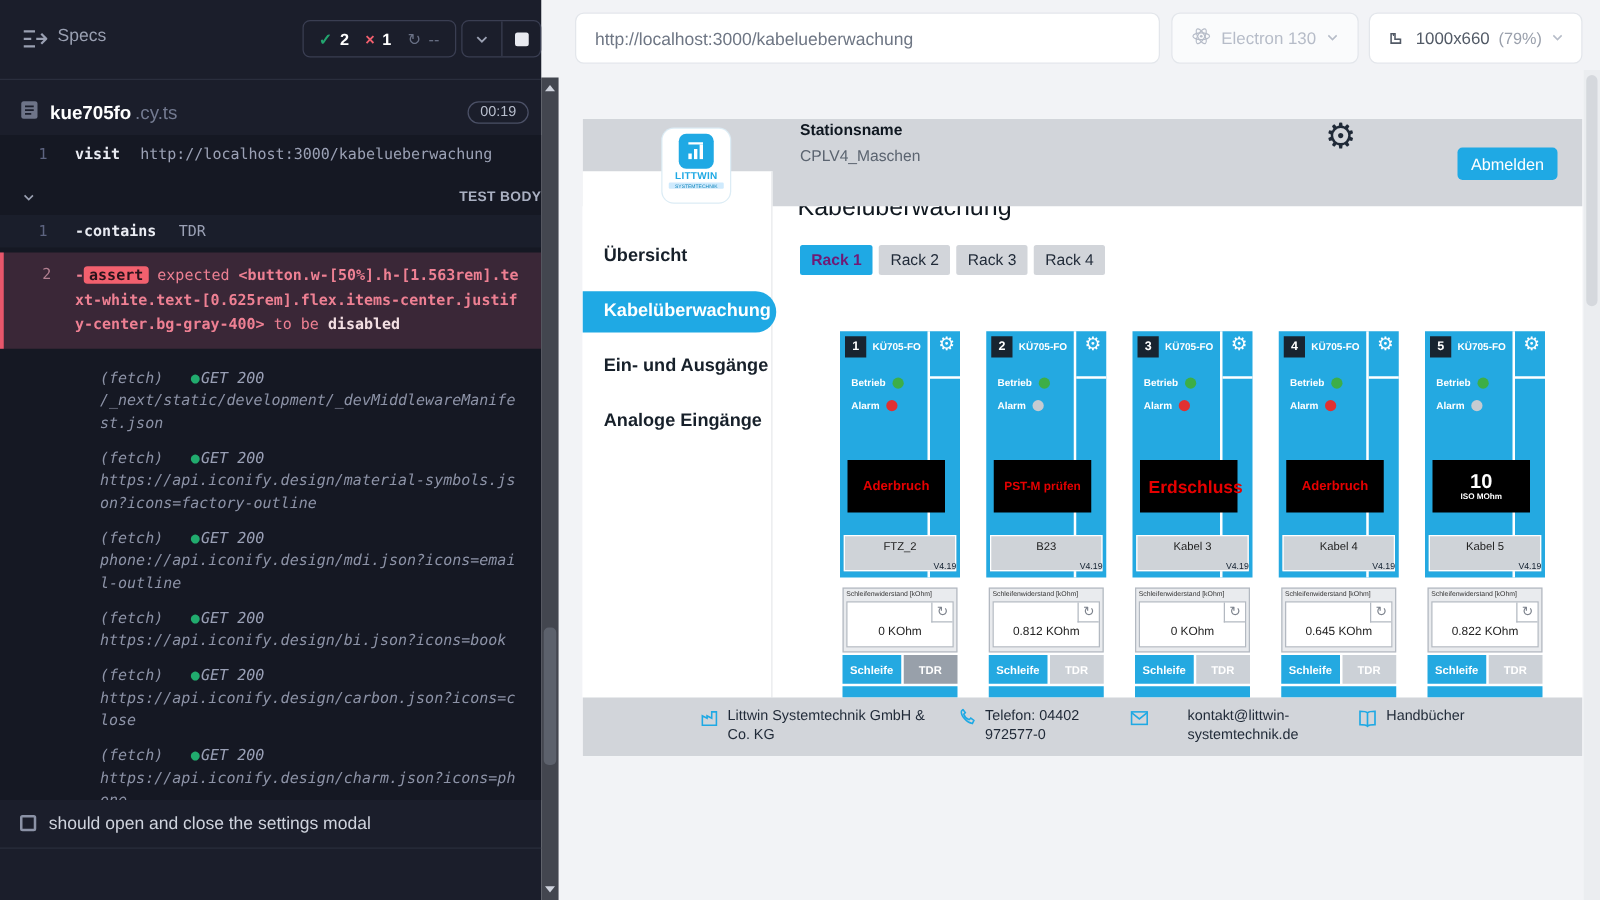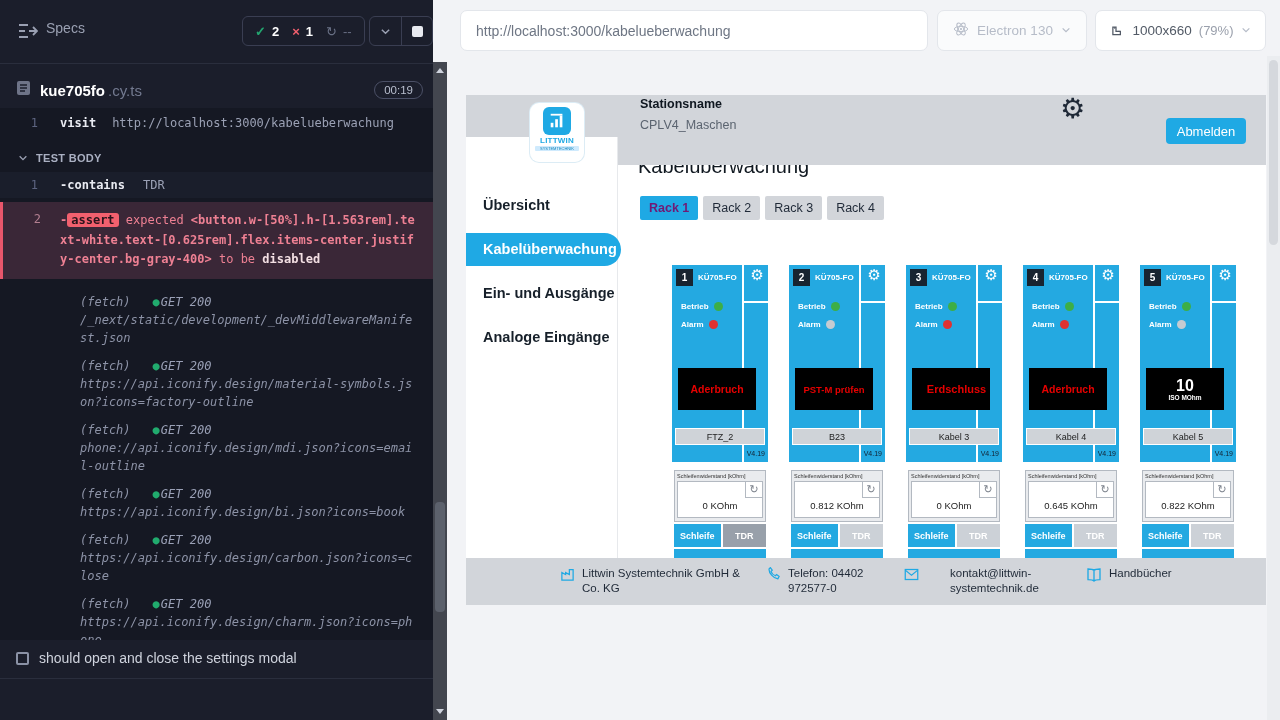--- a/index.html
+++ b/index.html
@@ -29,21 +29,21 @@
   .spec-ext{font-size:15px;color:#737a90;margin-left:-6px;}
   .spec-time{margin-left:auto;border:1px solid #4b5066;border-radius:12px;padding:2px 9px;font-size:11.5px;color:#b9bfce;}
   .codeblock{position:absolute;top:108px;left:0;right:0;height:530px;background:#151823;overflow:hidden;padding-top:2px;}
   .cmd-row{position:relative;padding:6px 10px 6px 60px;font-family:"DejaVu Sans Mono",monospace;font-size:12px;}
   .lnum{position:absolute;left:0;top:6px;width:38px;text-align:right;color:#5d6480;font-family:"DejaVu Sans Mono",monospace;font-size:12px;}
   .cmd{color:#e9ebf2;font-weight:bold;margin-right:16px;}
   .cmd-arg{color:#9ba1b5;}
   .cmd-row.contains{background:#1a1e2b;}
   .dash-cmd{color:#e9ebf2;font-weight:bold;}
   .cmd-arg2{color:#9ba1b5;margin-left:18px;}
-  .tb-header{display:flex;align-items:center;gap:8px;margin:16px 0 8px 18px;color:#aab0c2;font-size:11px;font-weight:bold;letter-spacing:.3px;}
+  .tb-header{display:flex;align-items:center;gap:8px;margin:16px 0 8px 18px;color:#aab0c2;font-size:11px;font-weight:bold;letter-spacing:.3px;justify-content:space-between;}
   .assert-block{position:relative;background:#3a2737;border-left:3px solid #e8566b;padding:9px 12px 9px 57px;margin-top:4px;}
   .assert-block .lnum{color:#b27f90;top:10px;}
   .assert-text{font-family:"DejaVu Sans Mono",monospace;font-size:12px;line-height:19.5px;color:#ee8093;word-break:break-all;font-weight:bold;}
   .badge{background:#f2606e;color:#2a141c;font-weight:bold;padding:0 4px;border-radius:3px;}
   .sel{font-weight:bold;}
   .pre-t,.mid-t{font-weight:normal;}
   .state{color:#f3dfe3;font-weight:bold;}
   .fetch-list{margin:14px 0 0 80px;width:338px;}
   .fetch-item{margin-bottom:10px;font-family:"DejaVu Sans Mono",monospace;font-size:12px;font-style:italic;line-height:18px;}
   .fetch-head{color:#8d93a7;}
@@ -109,21 +109,21 @@
   .c-hline{position:absolute;top:36px;left:72px;right:0;height:2px;background:#fff;}
   .c-led{position:absolute;left:9px;display:flex;align-items:center;gap:5px;}
   .c-led-label{color:#fff;font-size:8px;font-weight:bold;}
   .c-dot{width:9px;height:9px;border-radius:50%;}
   .c-dot.green{background:#3dae47;}
   .c-dot.red{background:#e03131;}
   .c-dot.gray{background:#c6cbd1;}
   .c-display{position:absolute;top:103px;left:6px;width:78px;height:42px;background:#000;color:#e60000;font-weight:bold;font-size:10.5px;display:flex;flex-direction:column;align-items:center;justify-content:center;text-align:center;box-sizing:border-box;}
   .c-big{color:#fff;font-size:16px;font-weight:bold;line-height:17px;}
   .c-sub{color:#fff;font-size:6.5px;font-weight:bold;}
-  .c-cable{position:absolute;top:163px;left:3px;right:3px;height:17px;background:#cfd3d8;color:#222;font-size:9px;line-height:17px;text-align:center;border:1px solid #fff;box-sizing:border-box;}
+  .c-cable{position:absolute;top:163px;left:3px;right:3px;height:29px;background:#cfd3d8;color:#222;font-size:9px;line-height:17px;text-align:center;border:1px solid #fff;box-sizing:border-box;}
   .c-ver{position:absolute;top:185px;right:3px;color:#122030;font-size:7px;}
   .c-meas{position:absolute;top:205px;left:2px;right:2px;height:52px;background:#e9ebee;border:1px solid #b3b9c1;box-sizing:border-box;}
   .c-meas-label{font-size:5.5px;color:#333;padding:2px 0 0 2px;white-space:nowrap;overflow:hidden;}
   .c-meas-box{position:absolute;top:10px;left:2px;right:2px;bottom:3px;background:#fff;border:1px solid #b3b9c1;}
   .c-refresh{position:absolute;top:0;right:0;width:16px;height:15px;border-left:1px solid #b3b9c1;border-bottom:1px solid #b3b9c1;color:#7c828c;font-size:11px;line-height:15px;text-align:center;cursor:pointer;font-family:"DejaVu Sans",sans-serif;}
   .c-meas-val{position:absolute;bottom:6px;left:0;right:0;text-align:center;font-size:9.5px;color:#222;}
   .c-btns{position:absolute;top:259px;left:2px;right:2px;height:23px;display:flex;gap:2px;}
   .c-loop{flex:1;background:#24a9e1;color:#fff;border:none;font-weight:bold;font-size:9px;cursor:pointer;font-family:"Liberation Sans",sans-serif;}
   .c-tdr{flex:1;border:none;color:#fff;font-weight:bold;font-size:9px;font-family:"Liberation Sans",sans-serif;}
   .c-tdr.dark{background:#98a0aa;}
@@ -392,21 +392,21 @@
                 <div class="c-vline"></div>
                 <div class="c-hline"></div>
                 <div class="c-led" style="top:37px">
                   <span class="c-led-label">Betrieb</span>
                   <span class="c-dot green"></span>
                 </div>
                 <div class="c-led" style="top:55px">
                   <span class="c-led-label">Alarm</span>
                   <span class="c-dot red"></span>
                 </div>
-                <div class="c-display" style="font-size: 11px; padding-left: 11px;">Erdschluss</div>
+                <div class="c-display" style="font-size: 14px; padding-left: 11px;">Erdschluss</div>
                 <div class="c-cable">Kabel 3</div>
                 <div class="c-ver">V4.19</div>
               </div>
               <div class="c-meas">
                 <div class="c-meas-label">Schleifenwiderstand [kOhm]</div>
                 <div class="c-meas-box">
                   <div class="c-refresh">↻</div>
                   <div class="c-meas-val">0 KOhm</div>
                 </div>
               </div>

